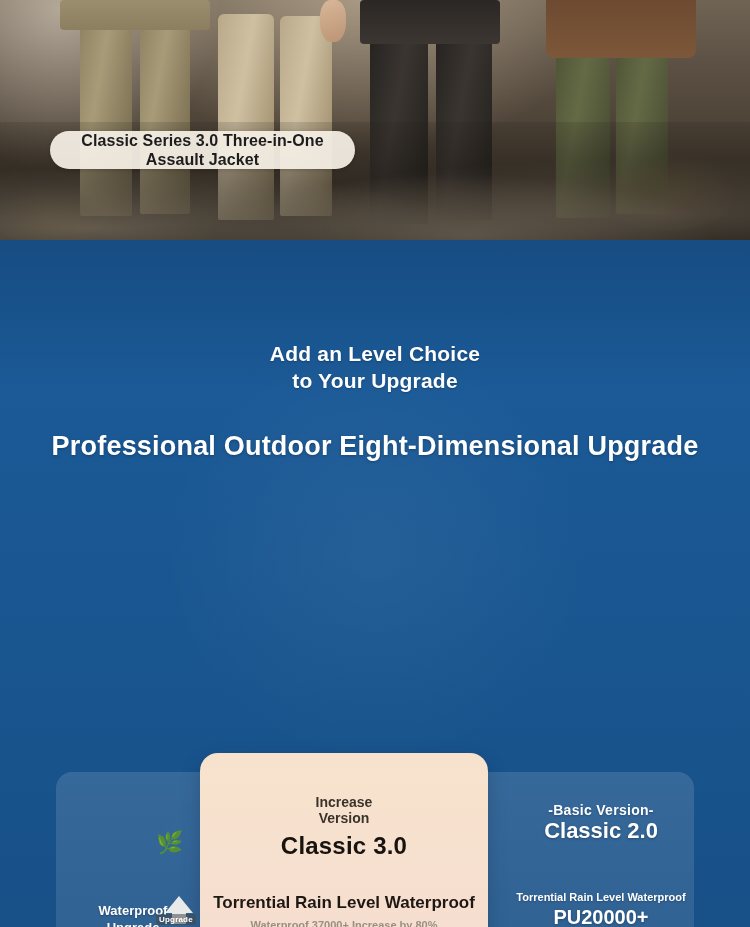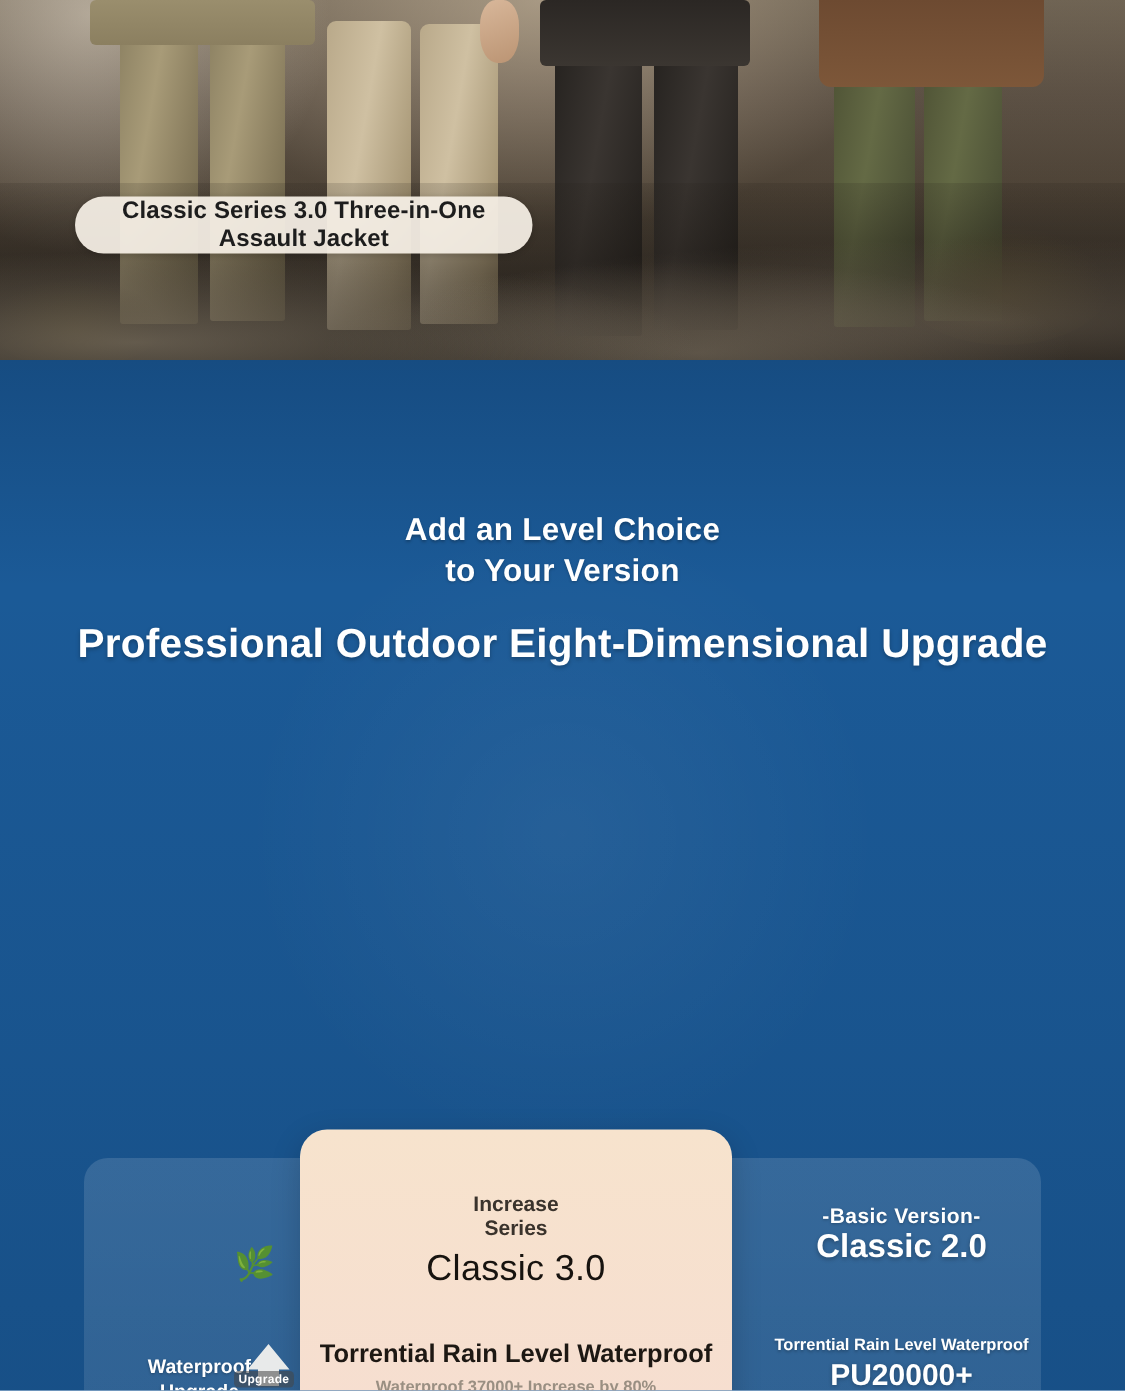--- a/index.html
+++ b/index.html
@@ -137,21 +137,21 @@
     color: #ffffff;
   }
   .headline-small {
     font-size: 21px;
     font-weight: bold;
     line-height: 27px;
     letter-spacing: 0.2px;
     text-shadow: 0 1px 2px rgba(0,0,0,0.25);
   }
   .headline-big {
-    margin-top: 18px;
+    margin-top: 35px;
     font-size: 27px;
     font-weight: bold;
     line-height: 35px;
     letter-spacing: 0.2px;
     text-shadow: 0 1px 3px rgba(0,0,0,0.28);
     padding: 0 28px;
   }
 
   
   .compare {
@@ -193,21 +193,21 @@
   }
   .tag-advanced {
     font-size: 14px;
     font-weight: bold;
     line-height: 16px;
     color: #3a332c;
   }
   .model-center {
     margin-top: 6px;
     font-size: 24px;
-    font-weight: normal;
+    font-weight: bold;
     color: #17130f;
     letter-spacing: 0.2px;
   }
   .laurel {
     position: absolute;
     left: 100px;
     top: 58px;
     font-size: 22px;
     color: #6a5a46;
     opacity: 0.85;
@@ -340,31 +340,31 @@
     <div class="hero-pill">
       <div class="hero-pill-text">Classic Series 3.0 Three-in-One Assault Jacket</div>
     </div>
   </div>
 
   <div class="blue">
     <div class="blue-vignette"></div>
 
     <div class="headline-block">
       <div class="headline-small">Add an Level Choice</div>
-      <div class="headline-small">to Your Version</div>
+      <div class="headline-small">to Your Upgrade</div>
       <div class="headline-big">Professional Outdoor Eight-Dimensional Upgrade</div>
     </div>
 
     <div class="compare">
       <div class="compare-card"></div>
       <div class="center-col"></div>
 
       <div class="col-head-center">
         <div class="tag-advanced">Increase</div>
-        <div class="tag-advanced">Series</div>
+        <div class="tag-advanced">Version</div>
         <div class="model-center">Classic 3.0</div>
       </div>
       <div class="laurel">🌿</div>
 
       <div class="col-head-right">
         <div class="tag-basic">-Basic Version-</div>
         <div class="model-right">Classic 2.0</div>
       </div>
 
       <div class="left-feature" style="top:130px;">

